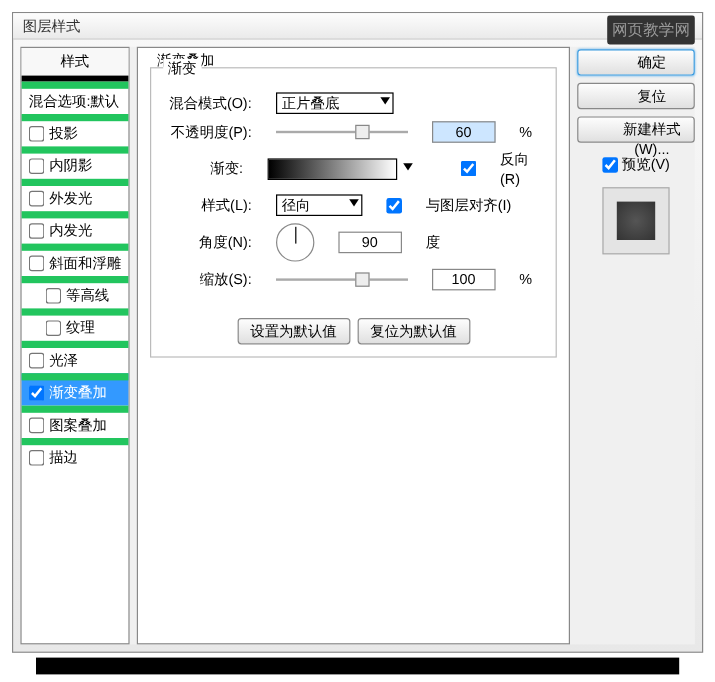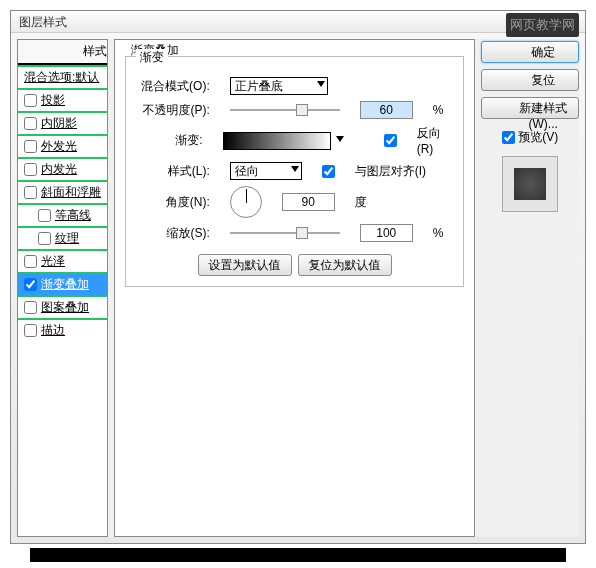--- a/index.html
+++ b/index.html
@@ -2,23 +2,23 @@
 <html><head>
 <meta charset="utf-8">
 <style>
 * { box-sizing: border-box; margin: 0; padding: 0; font-family: "SimSun", "Microsoft YaHei", sans-serif; font-size: 12px; }
 body { background: #fff; width: 596px; height: 568px; position: relative; }
 .window { position: absolute; left: 10px; top: 10px; width: 576px; height: 534px; background: linear-gradient(#f8f8f8, #e8e8e8); border: 1px solid #888; }
 .titlebar { height: 22px; background: linear-gradient(#fdfdfd, #eaeaea); border-bottom: 1px solid #ccc; padding-left: 8px; line-height: 22px; color: #333; position: relative; }
 .watermark { position: absolute; right: 6px; top: 2px; font-size: 13px; color: #999; background: #333; padding: 1px 4px; border-radius: 2px; }
 .client { position: absolute; left: 6px; top: 28px; right: 6px; bottom: 6px; background: #f0f0f0; display: flex; gap: 6px; }
 .left-panel { width: 102px; background: #fff; border: 1px solid #888; }
-.left-header { text-align: right; padding: 3px 0; border-bottom: 2px solid #000000; background: #f8f8f8; }
+.left-header { text-align: center; padding: 3px 0; border-bottom: 5px solid #000000; background: #f8f8f8; }
 .style-list { }
-.style-row { padding: 2px 4px 2px 6px; border-top: 2px solid #22c55e; display: flex; gap: 2px; text-decoration: underline; }
+.style-row { padding: 2px 4px 2px 6px; border-top: 6px solid #22c55e; display: flex; gap: 2px; }
 .style-row.indent { padding-left: 20px; }
 .style-row.selected { background: #3399ff; color: #fff; }
 .style-row input[type=checkbox] { margin-right: 2px; }
 .mid-panel { flex: 1; background: #fff; border: 1px solid #888; padding: 8px 10px; position: relative; }
 .group-title { position: absolute; left: 12px; top: 2px; background: #fff; padding: 0 4px; }
 .group-box { border: 1px solid #bbb; margin-top: 8px; padding: 14px 10px 10px 10px; position: relative; }
 .sub-title { position: absolute; left: 10px; top: -8px; background: #fff; padding: 0 4px; }
 .row { display: flex; align-items: center; margin: 6px 0; gap: 20px; }
 .row-label { width: 74px; text-align: right; }
 .select { border: 1px solid #000; background: #fff; height: 18px; width: 90px; padding: 0 14px 0 4px; position: relative; display: flex; align-items: center; }
@@ -26,21 +26,21 @@
 .slider { width: 110px; height: 16px; position: relative; }
 .slider .track { position: absolute; top: 7px; left: 0; right: 0; height: 2px; background: #aaa; }
 .slider .thumb { position: absolute; top: 2px; width: 12px; height: 12px; background: #eee; border: 1px solid #888; }
 .numbox { width: 53px; height: 18px; border: 1px solid #888; text-align: center; background: #fff; }
 .numbox.sel { background: #cde6ff; }
 .grad-swatch { width: 120px; height: 18px; border: 1px solid #000; background: linear-gradient(to right, #000, #fff); position: relative; }
 .grad-swatch .arrow { position: absolute; right: -14px; top: 3px; width: 0; height: 0; border-left: 4px solid transparent; border-right: 4px solid transparent; border-top: 6px solid #000; }
 .angle-dial { width: 32px; height: 32px; border: 1px solid #888; border-radius: 50%; position: relative; background: #fff; }
 .angle-dial::after { content: ""; position: absolute; left: 50%; top: 2px; width: 1px; height: 14px; background: #000; }
 .btn { background: linear-gradient(#fdfdfd, #e0e0e0); border: 1px solid #888; border-radius: 3px; padding: 2px 10px; height: 22px; cursor: pointer; }
-.btn-row { display: flex; gap: 6px; justify-content: center; margin-top: 12px; }
+.btn-row { display: flex; gap: 6px; justify-content: center; margin-top: 23px; }
 .right-panel { width: 110px; display: flex; flex-direction: column; gap: 6px; padding-top: 2px; }
 .right-panel .btn { width: 100%; padding-left: 36px; }
 .btn.primary { border: 1px solid #3a9be0; box-shadow: 0 0 2px #5bb3f0; }
 .preview-check { display: flex; align-items: center; justify-content: center; gap: 3px; margin: 4px 0; }
 .preview-box { width: 56px; height: 56px; background: #e4e4e4; border: 1px solid #aaa; margin: 0 auto; display: flex; align-items: center; justify-content: center; }
 .preview-inner { width: 32px; height: 32px; background: radial-gradient(circle at center, #555, #333); }
 .shadow-bar { position: absolute; left: 30px; right: 30px; bottom: 6px; height: 14px; background: #000; }
 </style>
 </head>
 <body>

